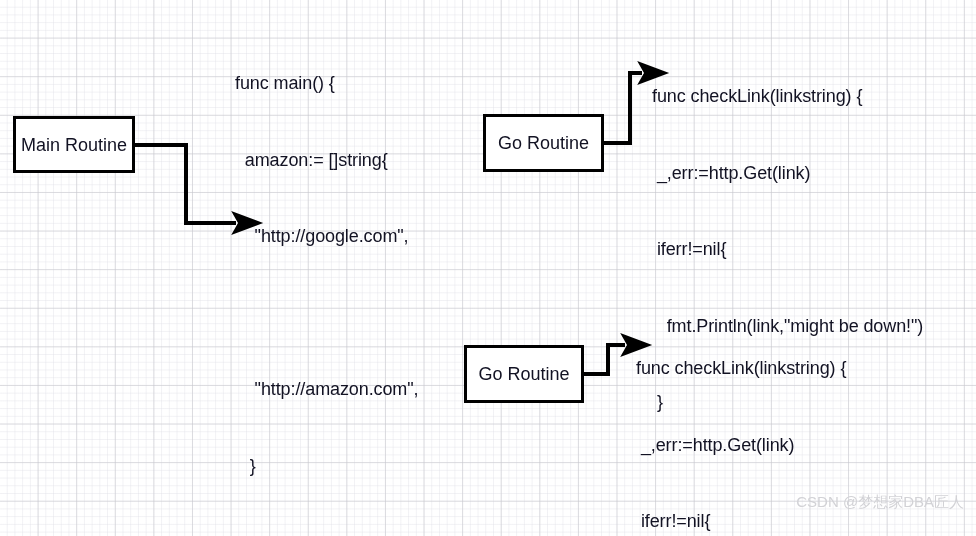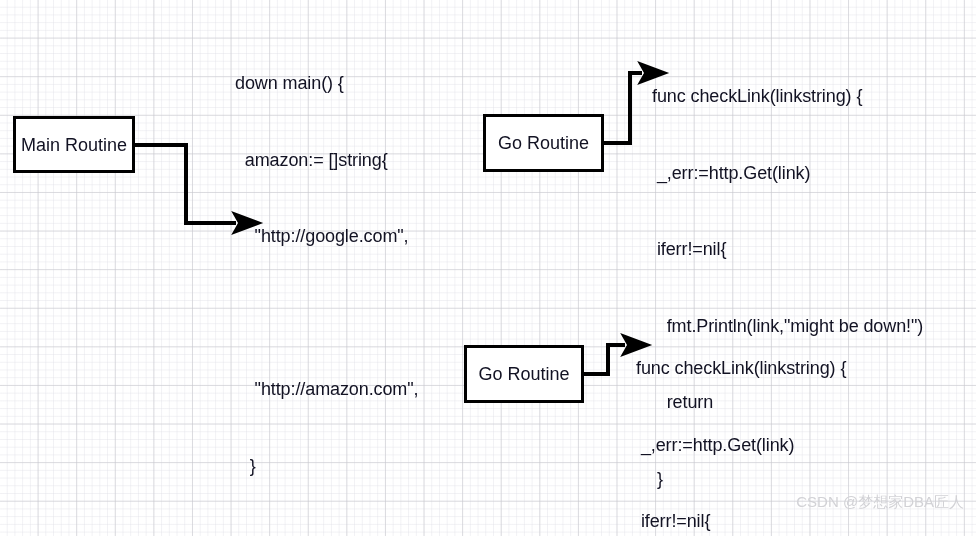--- a/index.html
+++ b/index.html
@@ -102,39 +102,38 @@
 
   <div class="box" style="left:483px; top:114px; width:121px; height:58px;">
     <span class="box-label">Go Routine</span>
   </div>
 
   <div class="box" style="left:464px; top:345px; width:120px; height:58px;">
     <span class="box-label">Go Routine</span>
   </div>
 
   <div class="code" style="left:235px; top:20px;">
-    <span class="code-line">down main() {</span>
+    <span class="code-line">func main() {</span>
     <span class="code-line">  amazon:= []string{</span>
     <span class="code-line">    "http://google.com",</span>
     <span class="code-line blank">&nbsp;</span>
     <span class="code-line">    "http://amazon.com",</span>
     <span class="code-line">   }</span>
     <span class="code-line blank">&nbsp;</span>
     
     
     
     
   </div>
 
   <div class="code" style="left:652px; top:33px;">
     <span class="code-line">func checkLink(linkstring) {</span>
     <span class="code-line"> _,err:=http.Get(link)</span>
     <span class="code-line"> iferr!=nil{</span>
     <span class="code-line">   fmt.Println(link,"might be down!")</span>
-    <span class="code-line">   return</span>
     <span class="code-line"> }</span>
     
     
     
   </div>
 
   <div class="code" style="left:636px; top:305px;">
     <span class="code-line">func checkLink(linkstring) {</span>
     <span class="code-line"> _,err:=http.Get(link)</span>
     <span class="code-line"> iferr!=nil{</span>

